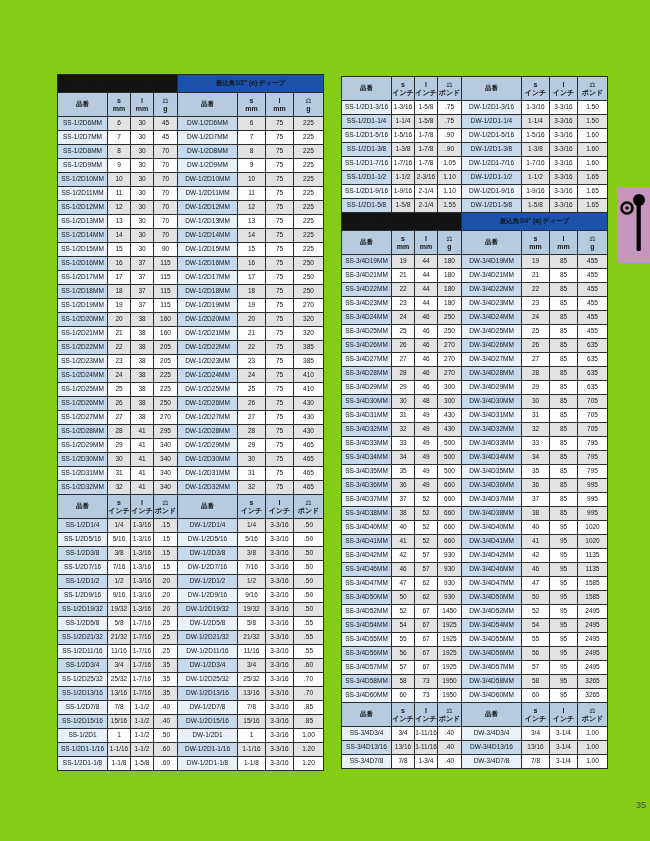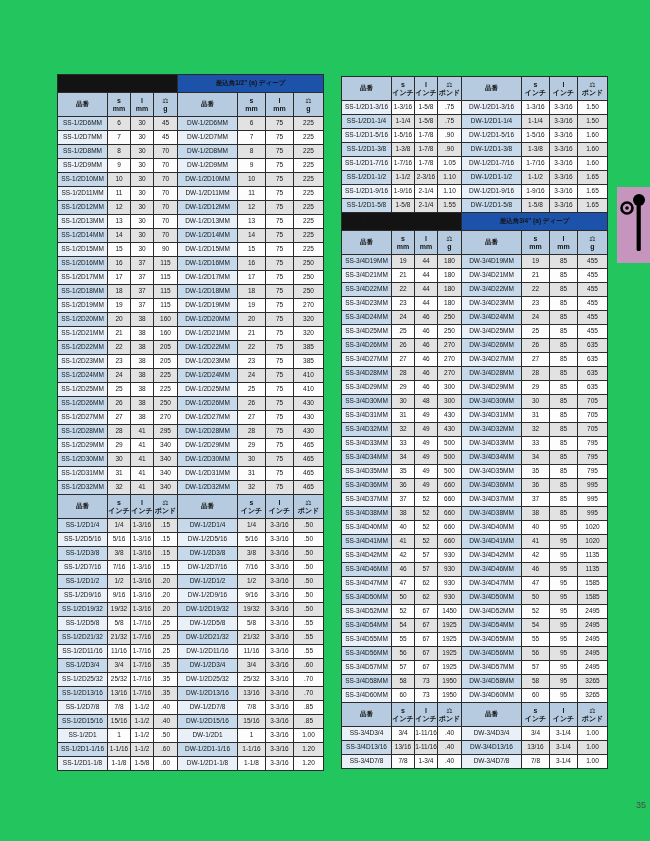--- a/index.html
+++ b/index.html
@@ -1,21 +1,21 @@
 <!DOCTYPE html>
 <html><head>
 <meta charset="utf-8">
 <style>
   html,body{margin:0;padding:0;}
   body{
     width:650px;height:841px;position:relative;background:#ffffff;
     font-family:"Liberation Sans","DejaVu Sans",sans-serif;
     -webkit-font-smoothing:antialiased;
   }
-  .page{position:absolute;inset:0;background:#22c55e;overflow:hidden;}
+  .page{position:absolute;inset:0;background:#84cc16;overflow:hidden;}
   .col{position:absolute;}
   table.cat{border-collapse:collapse;table-layout:fixed;border:1.5px solid #161616;}
   table.cat td{
     border:1px solid #2b2b2b;padding:0;text-align:center;
     font-size:6.5px;color:#151515;line-height:1;overflow:hidden;white-space:nowrap;
   }
   tr.r{height:14px;}
   tr.hd{height:24px;}
   tr.sec{height:18px;}
   td.code{text-align:left;padding-left:2px;}

